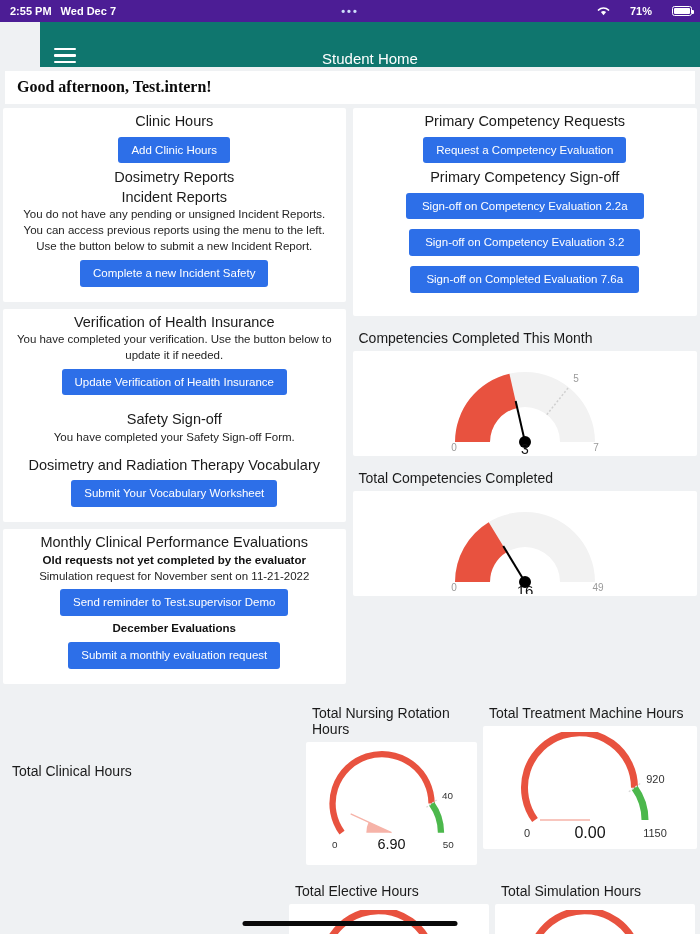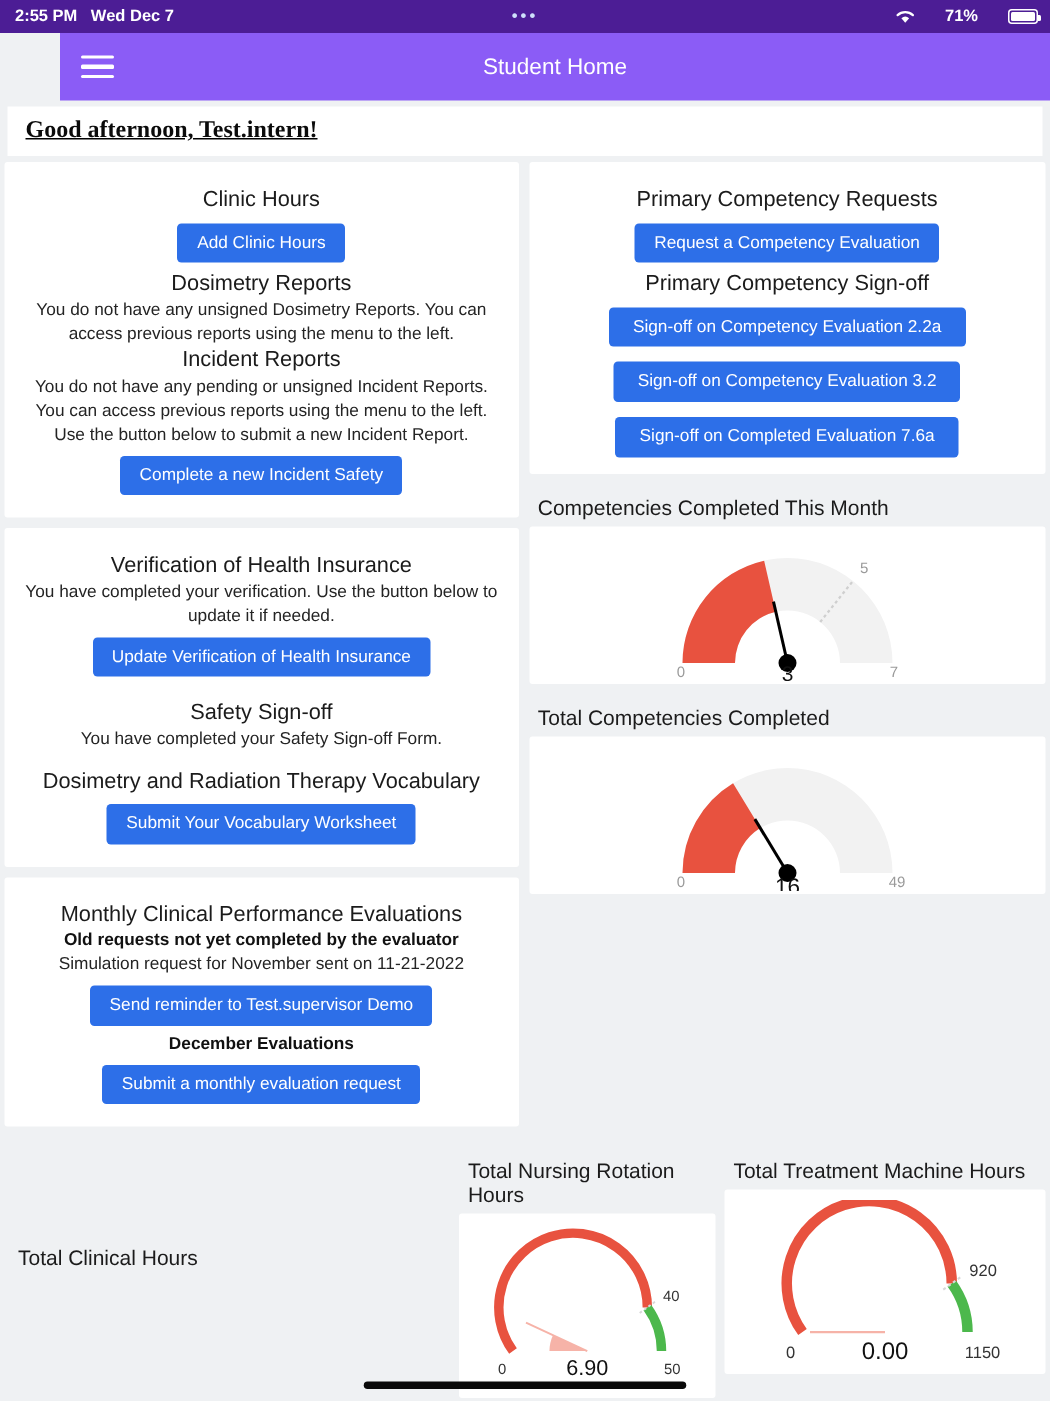--- a/index.html
+++ b/index.html
@@ -23,46 +23,45 @@
   .wifi { width: 13px; height: 10px; display: inline-block; position: relative; }
   .batt { width: 20px; height: 10px; border: 1.4px solid #fff; border-radius: 2.5px;
           position: relative; display: inline-block; }
   .batt::after { content: ""; position: absolute; right: -3px; top: 3px;
                  width: 2px; height: 4px; background: #fff; border-radius: 0 1px 1px 0; }
   .batt i { position: absolute; left: 1px; top: 1px; bottom: 1px; right: 1px;
             background: #fff; border-radius: 1px; display: block; }
 
   
   .appbar {
-    height: 45px; background: #8b5cf6; color: #fff;
-    display: flex; align-items: center; position: relative; margin-left: 40px;
+    height: 45px; background: #0f766e; color: #fff;
+    display: flex; align-items: flex-end; position: relative; margin-left: 40px;
   }
   .hamburger { margin-left: 14px; width: 22px; cursor: pointer; }
   .hamburger span { display: block; height: 2.4px; background: #fff; margin: 4px 0; border-radius: 1px; }
   .appbar-title { position: absolute; left: 50%; transform: translateX(-50%);
                   font-size: 15px; }
 
   
   .greeting-card {
     background: #fff; margin: 4px 5px 4px 5px; padding: 7px 0 8px 12px;
     border-radius: 0;
-    text-decoration: underline;
   }
   .greeting-card h1 {
     font-family: "Liberation Serif", serif;
     font-size: 16px; font-weight: bold; color: #0b0b0b;
   }
 
   
   .cols { display: flex; gap: 7px; padding: 0 3px; align-items: flex-start; }
   .col-left { width: 344px; }
   .col-right { width: 346px; }
   .card {
     background: #fff; border-radius: 2px; margin-bottom: 7px;
-    padding: 16px 8px 10px; text-align: center;
+    padding: 4px 8px 10px; text-align: center;
   }
   .card h2 { font-size: 14.5px; font-weight: 400; color: #1b1b1b; line-height: 1.35; }
   .card p  { font-size: 11.5px; color: #242424; line-height: 1.38; padding: 0 4px; }
   .card .bold-sub { font-size: 11.5px; font-weight: bold; color: #111; }
   .btn {
     display: inline-block; background: #2d6fe8; color: #fff;
     border: none; border-radius: 3px; font-size: 11.5px;
     padding: 7px 13px; margin: 5px auto; cursor: pointer;
     font-family: "Liberation Sans", sans-serif; line-height: 1.1;
   }
@@ -117,21 +116,20 @@
 </div>
 
 <div class="cols">
 
   <div class="col-left">
 
     <div class="card">
       <h2>Clinic Hours</h2>
       <button class="btn">Add Clinic Hours</button>
       <h2>Dosimetry Reports</h2>
-      <p>You do not have any unsigned Dosimetry Reports. You can access previous reports using the menu to the left.</p>
       <h2>Incident Reports</h2>
       <p>You do not have any pending or unsigned Incident Reports. You can access previous reports using the menu to the left. Use the button below to submit a new Incident Report.</p>
       <button class="btn">Complete a new Incident Safety</button>
     </div>
 
     <div class="card">
       <h2>Verification of Health Insurance</h2>
       <p>You have completed your verification. Use the button below to update it if needed.</p>
       <button class="btn">Update Verification of Health Insurance</button>
       <div class="gap"></div>

